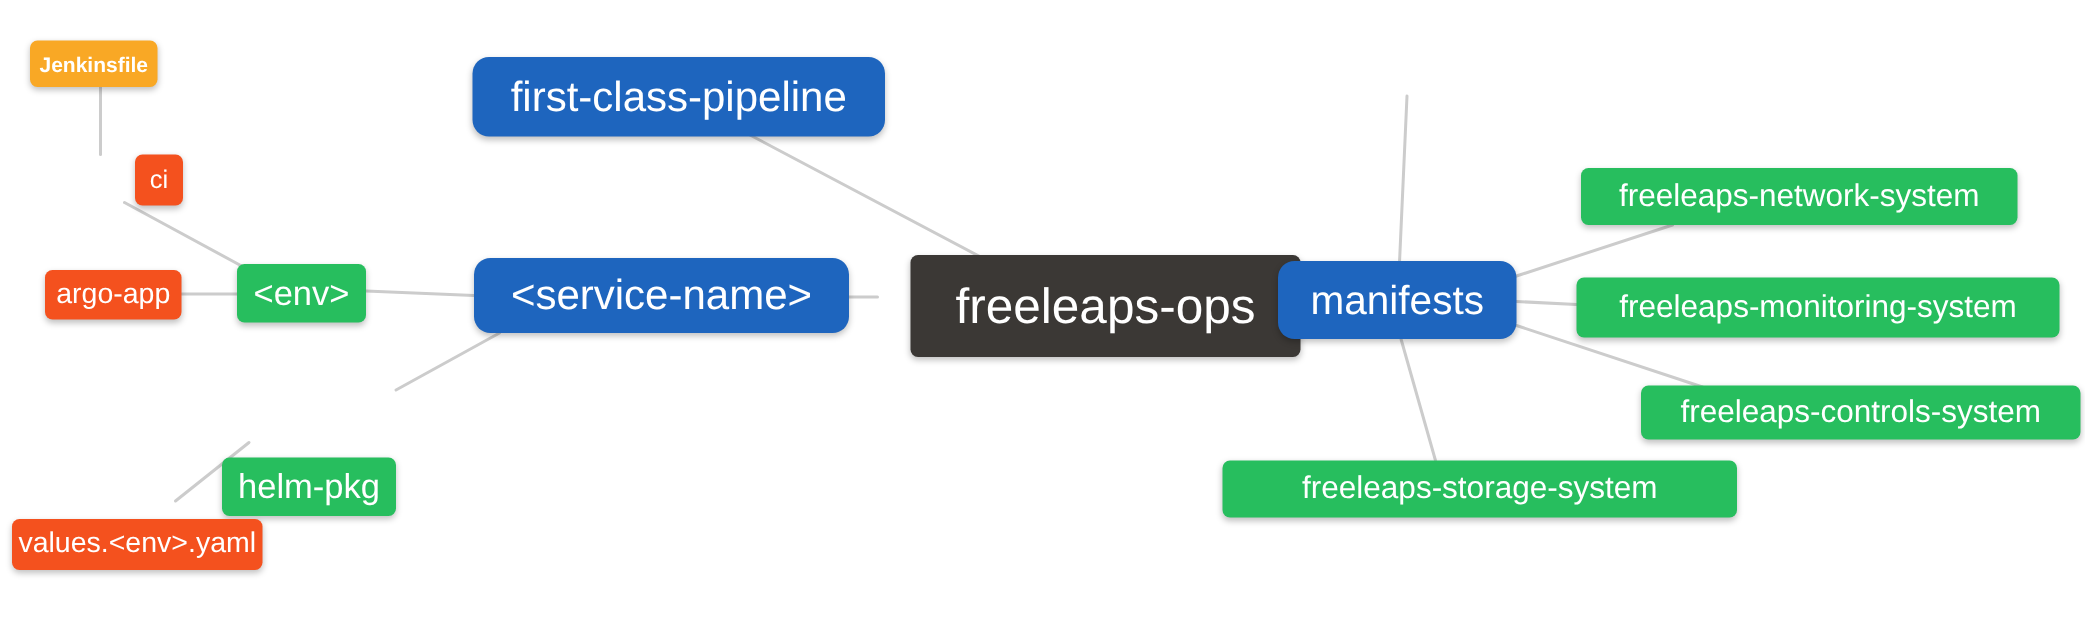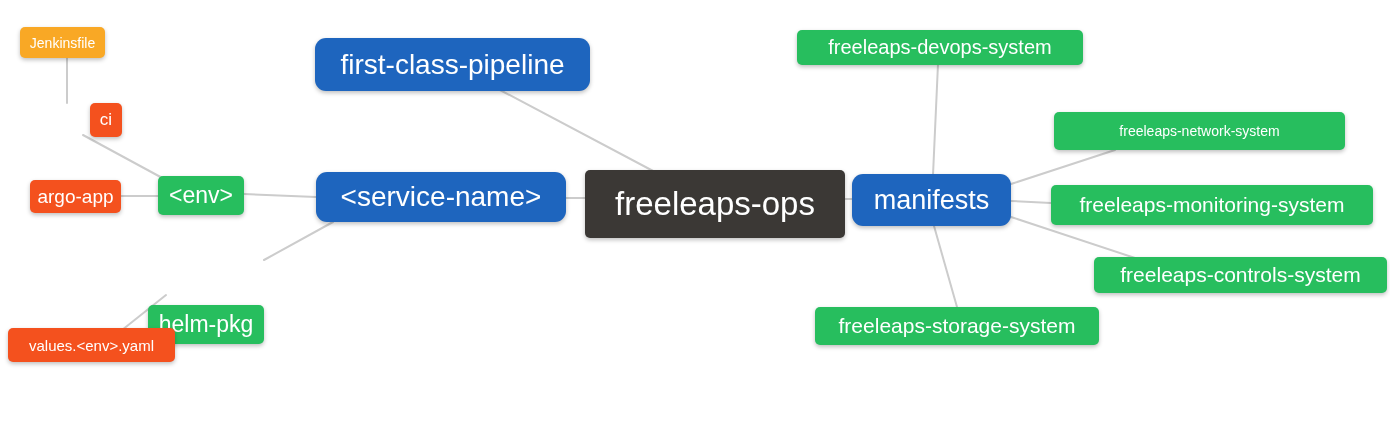--- a/index.html
+++ b/index.html
@@ -30,38 +30,38 @@
     color: #ffffff;
     border-radius: 5px;
     box-shadow: 0 2px 4px rgba(0,0,0,0.25);
     white-space: nowrap;
     cursor: pointer;
     box-sizing: border-box;
   }
   .blue   { background: #1e65be; border-radius: 11px; }
   .green  { background: #27be5e; }
   .red    { background: #f4511e; }
-  .orange { background: #f9a825; }
+  .orange { background: #f9a825; font-weight: bold; }
   .dark   { background: #3b3835; }
 
   #n-jenkinsfile { left: 20px;  top: 27px;  width: 85px;  height: 31px; font-size: 14px; }
   #n-ci          { left: 53px;  top: 103px; width: 32px;  height: 34px; font-size: 17px; margin-left: 37px; }
   #n-argo-app    { left: 30px;  top: 180px; width: 91px;  height: 33px; font-size: 19px; }
   #n-env         { left: 158px; top: 176px; width: 86px;  height: 39px; font-size: 23px; }
   #n-helm-pkg    { left: 148px; top: 257px; width: 116px; height: 39px; font-size: 23px; margin-top: 48px; }
-  #n-values      { left: 8px;   top: 328px; width: 167px; height: 34px; font-size: 15px; }
+  #n-values      { left: 8px;   top: 346px; width: 167px; height: 34px; font-size: 19px; }
   #n-fcp         { left: 315px; top: 38px;  width: 275px; height: 53px; font-size: 28px; }
   #n-svc         { left: 316px; top: 172px; width: 250px; height: 50px; font-size: 28px; }
-  #n-ops         { left: 585px; top: 170px; width: 260px; height: 68px; font-size: 33px; }
+  #n-ops         { left: 607px; top: 170px; width: 260px; height: 68px; font-size: 33px; }
   #n-manifests   { left: 852px; top: 174px; width: 159px; height: 52px; font-size: 27px; text-align: right; }
   #n-devops      { left: 797px;  top: 30px;  width: 286px; height: 35px; font-size: 20px; }
-  #n-network     { left: 1054px; top: 112px; width: 291px; height: 38px; font-size: 14px; }
+  #n-network     { left: 1054px; top: 112px; width: 291px; height: 38px; font-size: 21px; }
   #n-monitoring  { left: 1051px; top: 185px; width: 322px; height: 40px; font-size: 21px; }
   #n-controls    { left: 1094px; top: 257px; width: 293px; height: 36px; font-size: 21px; }
-  #n-storage     { left: 815px;  top: 307px; width: 284px; height: 38px; font-size: 21px; }
+  #n-storage     { left: 815px;  top: 307px; width: 343px; height: 38px; font-size: 21px; }
 </style>
 </head>
 <body>
 
 <div class="canvas">
 
   <svg class="edges" viewBox="0 0 1390 421" xmlns="http://www.w3.org/2000/svg">
     <line x1="67" y1="58" x2="67" y2="103"></line>
     <line x1="83" y1="135" x2="166" y2="180"></line>
     <line x1="121" y1="196" x2="158" y2="196"></line>
@@ -81,19 +81,18 @@
   <div class="node orange" id="n-jenkinsfile">Jenkinsfile</div>
   <div class="node red" id="n-ci">ci</div>
   <div class="node red" id="n-argo-app">argo-app</div>
   <div class="node green" id="n-env">&lt;env&gt;</div>
   <div class="node green" id="n-helm-pkg">helm-pkg</div>
   <div class="node red" id="n-values">values.&lt;env&gt;.yaml</div>
   <div class="node blue" id="n-fcp">first-class-pipeline</div>
   <div class="node blue" id="n-svc">&lt;service-name&gt;</div>
   <div class="node dark" id="n-ops">freeleaps-ops</div>
   <div class="node blue" id="n-manifests">manifests</div>
-  <div class="node green" id="n-devops">freeleaps-devops-system</div>
   <div class="node green" id="n-network">freeleaps-network-system</div>
   <div class="node green" id="n-monitoring">freeleaps-monitoring-system</div>
   <div class="node green" id="n-controls">freeleaps-controls-system</div>
   <div class="node green" id="n-storage">freeleaps-storage-system</div>
 
 </div>
 
 </body></html>

